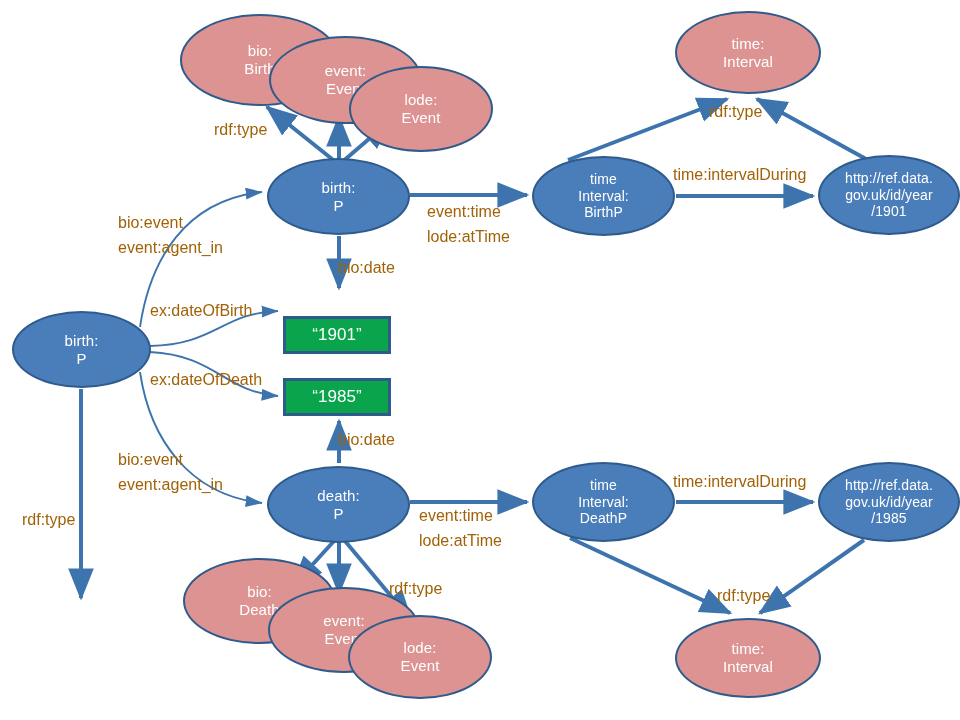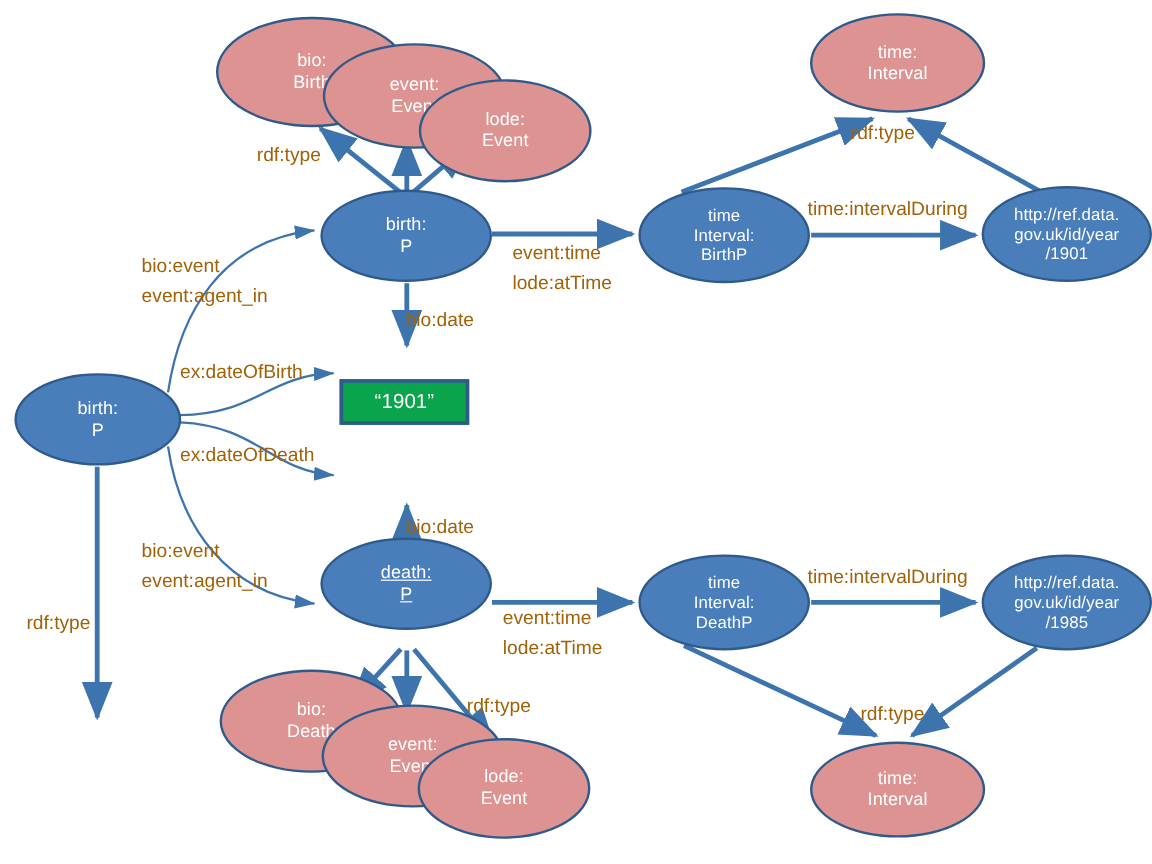--- a/index.html
+++ b/index.html
@@ -168,22 +168,25 @@
 
   <div class="node rect" style="left:283px;top:293px;width:108px;height:38px;margin-top:23px;">
     <span class="nlabel lit">“1901”</span>
   </div>
 
   <div class="node ellipse blue" style="left:12px;top:311px;width:139px;height:77px;">
     <span class="nlabel">birth:
 P</span>
   </div>
 
-
-  <div class="node ellipse blue" style="left:267px;top:448px;width:143px;height:77px;text-decoration:underline;">
+  <div class="node rect" style="left:283px;top:378px;width:108px;height:38px;">
+    <span class="nlabel lit">“1985”</span>
+  </div>
+
+  <div class="node ellipse blue" style="left:267px;top:466px;width:143px;height:77px;">
     <span class="nlabel">death:
 P</span>
   </div>
 
   <div class="node ellipse blue" style="left:532px;top:462px;width:143px;height:80px;">
     <span class="nlabel small">time
 Interval:
 DeathP</span>
   </div>
 

